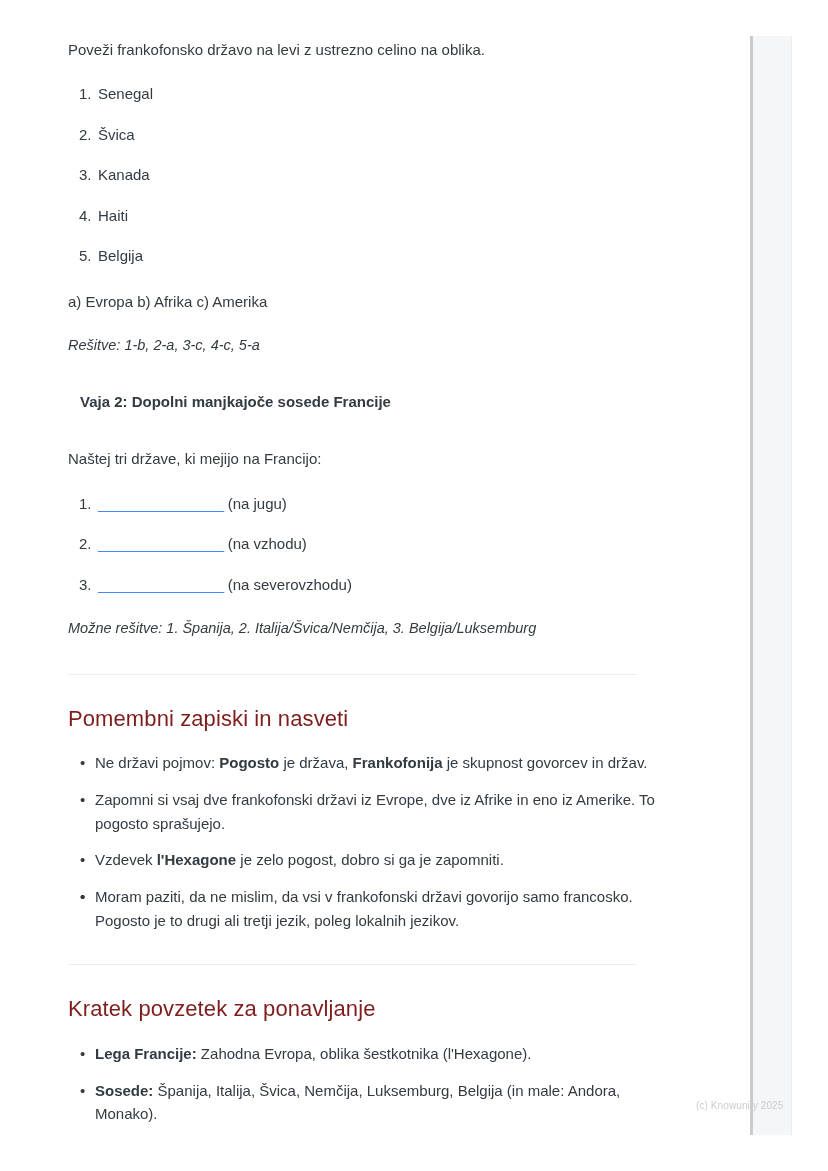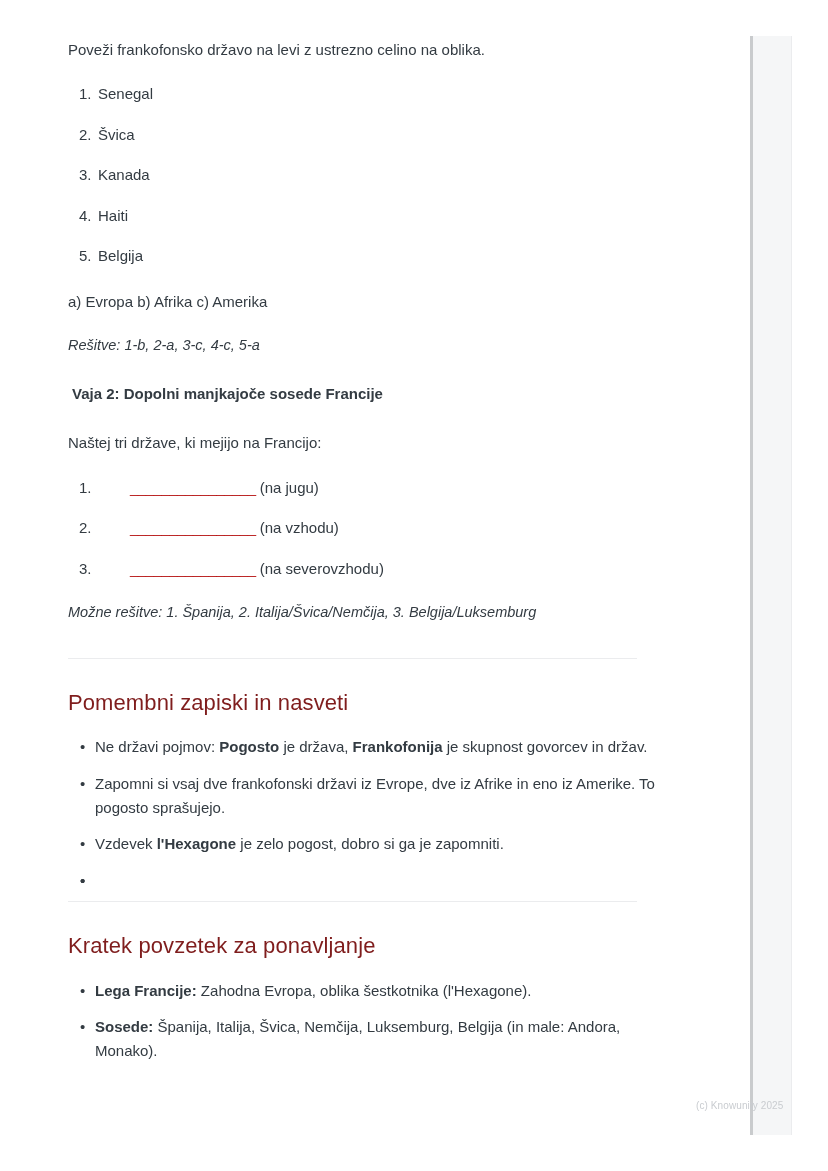--- a/index.html
+++ b/index.html
@@ -72,38 +72,37 @@
   ol.qlist li .marker {
     position: absolute;
     left: 11px;
     top: 0;
     color: #333b42;
   }
   ol.qlist li:last-child { margin-bottom: 0; }
 
   .blank-line {
     letter-spacing: -0.5px;
-    color: #b91c1c;
-    margin-left: 32px;
+    color: #3b82f6;
   }
 
   p.italic {
     font-style: italic;
     font-size: 14.5px;
     line-height: 1.5;
     color: #333b42;
     margin: 0;
   }
 
   p.bold-head {
     font-weight: bold;
     font-size: 15px;
     line-height: 1.5;
     color: #333b42;
-    margin: 4px;
+    margin: 12px;
   }
 
   hr.rule {
     border: none;
     border-top: 1px solid #ebecee;
     margin: 0;
     width: 569px;
   }
 
   h2.section-title {
@@ -200,21 +199,21 @@
 
   <h2 class="section-title">Pomembni zapiski in nasveti</h2>
 
   <div style="height:18px"></div>
 
   <ul class="blist" id="notes-list">
       <li><span class="dot">•</span><span>Ne državi pojmov: </span><b>Pogosto</b><span> je država, </span><b>Frankofonija</b><span> je skupnost govorcev in držav.</span></li>
       <li><span class="dot">•</span><span>Zapomni si vsaj dve frankofonski državi iz Evrope, dve iz Afrike in eno iz Amerike. To pogosto sprašujejo.</span></li>
       <li><span class="dot">•</span><span>Vzdevek </span><b>l'Hexagone</b><span> je zelo pogost, dobro si ga je zapomniti.</span></li>
       <li><span class="dot">•</span></li>
-      <li><span class="dot">•</span></li>
+      <li><span class="dot">•</span><span>Moram paziti, da ne mislim, da vsi v frankofonski državi govorijo samo francosko. Pogosto je to drugi ali tretji jezik, poleg lokalnih jezikov.</span></li>
     </ul>
 
   <div style="height:32px"></div>
   <hr class="rule">
   <div style="height:30px"></div>
 
   <h2 class="section-title">Kratek povzetek za ponavljanje</h2>
 
   <div style="height:18px"></div>
 

